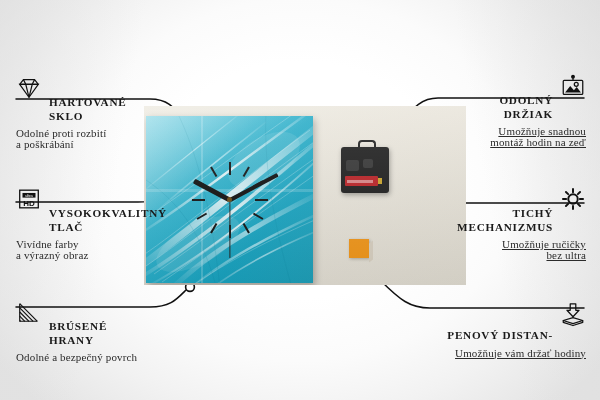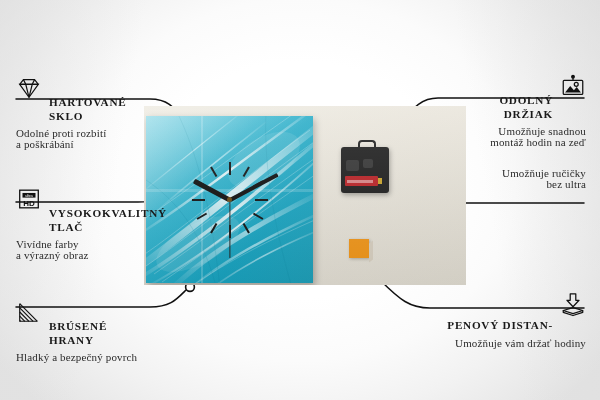--- a/index.html
+++ b/index.html
@@ -34,30 +34,30 @@
   }
   .co-sub{
     font-size:11px;color:#2b2b2b;line-height:11.4px;
     letter-spacing:.15px;margin-top:5px;
   }
   .co-left .co-head{justify-content:flex-start;}
   .co-left .co-title{text-align:left;}
   .co-left .co-sub{text-align:left;}
   .co-right .co-head{justify-content:flex-end;}
   .co-right .co-title{text-align:right;}
-  .co-right .co-sub{text-align:right;}
+  .co-right .co-sub{text-align:right;text-decoration:underline;}
   .icon{flex:0 0 auto;width:26px;height:26px;display:block;}
 
   
   #co-glass   {left:16px; top:52px;  width:165px;}
   #co-print   {left:16px; top:163px; width:165px;}
   #co-edges   {left:16px; top:276px; width:175px;}
   #co-holder  {right:14px;top:50px;  width:170px;}
   #co-silent  {right:14px;top:163px; width:175px;}
-  #co-foam    {right:14px;top:275px; width:186px;}
+  #co-foam    {right:14px;top:285px; width:186px;}
 
   
   #photo{
     position:absolute;left:144px;top:106px;width:322px;height:179px;
     overflow:hidden;
     background:linear-gradient(160deg,#efece3 0%,#e9e5db 40%,#dfdbd0 100%);
   }
   #photo:after{
     content:"";position:absolute;inset:0;
     background:linear-gradient(to bottom, rgba(255,255,255,.14), rgba(0,0,0,.06));
@@ -302,21 +302,21 @@
         <path d="M4 18.5 L9.5 24"></path>
           <path d="M4 23 L5 24"></path>
         <path d="M4 5 L4 24 L23 24"></path>
       </svg>
       <div class="co-title">
         <div>BRÚSENÉ</div>
         <div>HRANY</div>
       </div>
     </div>
     <div class="co-sub">
-      <div>Hladký a bezpečný povrch</div>
+      <div>Odolné a bezpečný povrch</div>
     </div>
   </div>
 
   <div class="callout co-right" id="co-holder">
     <div class="co-head">
       <div class="co-title">
         <div>ODOLNÝ</div>
         <div>DRŽIAK</div>
       </div>
       <svg class="icon" viewBox="0 0 28 28" fill="none" stroke="#111" stroke-width="1.35">
@@ -327,20 +327,32 @@
         <circle cx="17.5" cy="12.2" r="2.1"></circle>
       </svg>
     </div>
     <div class="co-sub">
       <div>Umožňuje snadnou</div>
       <div>montáž hodin na zeď</div>
     </div>
   </div>
 
   <div class="callout co-right" id="co-silent">
+    <div class="co-head">
+      <div class="co-title">
+        <div>TICHÝ</div>
+        <div>MECHANIZMUS</div>
+      </div>
+      <svg class="icon" viewBox="0 0 28 28" fill="none" stroke="#111" stroke-width="2.1" stroke-linecap="round">
+        <path d="M14 3.2 v3.4 M14 21.4 v3.4 M24.8 14 h-3.4 M6.6 14 H3.2
+                 M21.6 6.4 l-2.4 2.4 M8.8 19.2 l-2.4 2.4
+                 M21.6 21.6 l-2.4-2.4 M8.8 8.8 L6.4 6.4"></path>
+        <circle cx="14" cy="14" r="5.1"></circle>
+      </svg>
+    </div>
     <div class="co-sub">
       <div>Umožňuje ručičky</div>
       <div>bez ultra</div>
     </div>
   </div>
 
   <div class="callout co-right" id="co-foam">
     <div class="co-head">
       <div class="co-title">
         <div>PENOVÝ DISTAN-</div>

